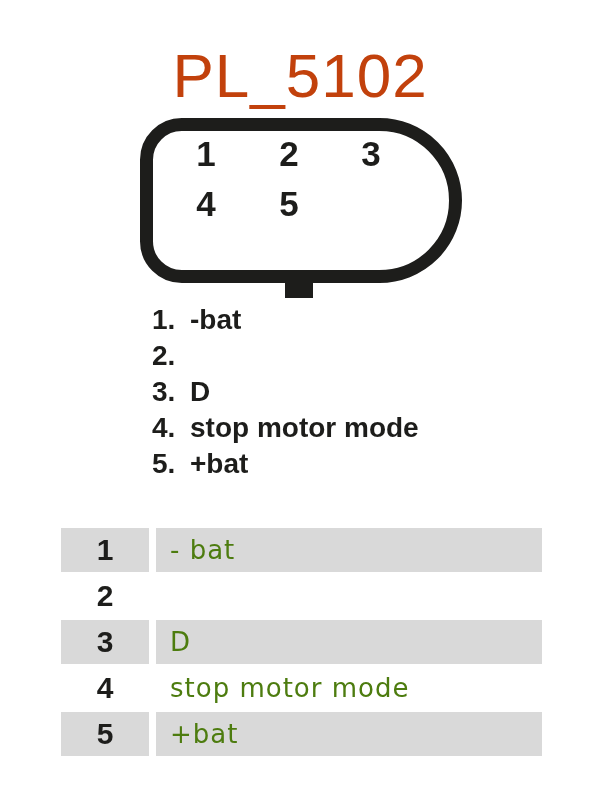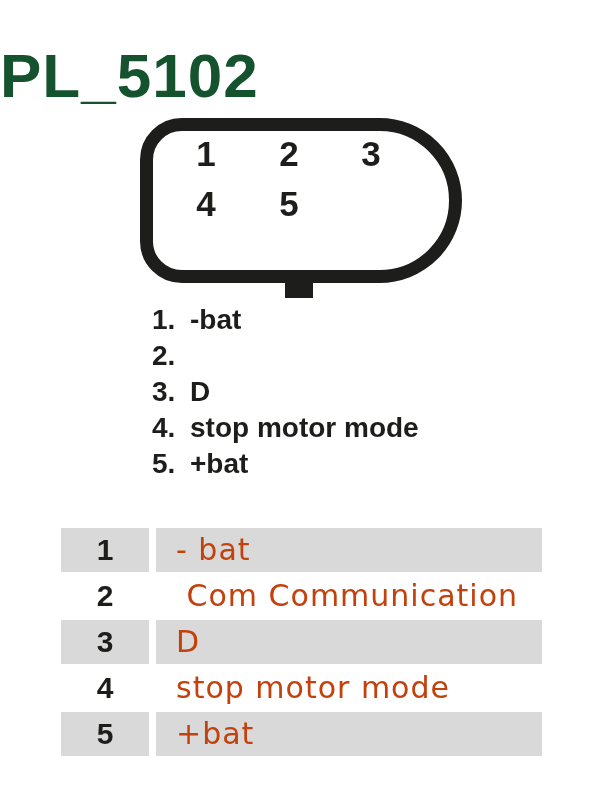--- a/index.html
+++ b/index.html
@@ -3,25 +3,25 @@
 <meta charset="utf-8">
 <style>
   * { margin: 0; padding: 0; box-sizing: border-box; }
   html, body { width: 600px; height: 800px; background: #ffffff; overflow: hidden; }
   body { font-family: "Liberation Sans", sans-serif; color: #1d1d1b; position: relative; }
 
   
   .title {
     position: absolute;
     left: 0; right: 0; top: 40px;
-    text-align: left;
+    text-align: center;
     font-size: 62px;
-    font-weight: bold;
+    font-weight: normal;
     letter-spacing: 1px;
-    color: #14532d;
+    color: #c2410c;
   }
 
   
   .connector {
     position: absolute;
     left: 140px; top: 118px;
     width: 322px; height: 165px;
     border: 13px solid #1d1d1b;
     border-radius: 42px 83px 83px 42px;
     background: transparent;
@@ -86,26 +86,26 @@
     width: 88px;
     text-align: center;
     font-size: 30px;
     font-weight: bold;
     line-height: 44px;
     color: #1d1d1b;
   }
   .cell-gap { width: 7px; }
   .cell-desc {
     flex: 1;
-    font-size: 30px;
+    font-size: 26px;
     line-height: 44px;
     letter-spacing: 1px;
-    padding-left: 20px;
+    padding-left: 14px;
     white-space: pre;
-    color: #c2410c;
+    color: #4d7c0f;
     font-family: "DejaVu Sans", "Liberation Sans", sans-serif;
   }
   .trow.striped .cell-num, .trow.striped .cell-desc { background: #d9d9d9; }
 </style>
 </head>
 <body>
 
 <div class="title">PL_5102</div>
 
 <div class="key-tab"></div>
@@ -156,21 +156,20 @@
 
 <div class="pin-table">
   <div class="trow striped">
     <div class="cell-num">1</div>
     <div class="cell-gap"></div>
     <div class="cell-desc">- bat</div>
   </div>
   <div class="trow">
     <div class="cell-num">2</div>
     <div class="cell-gap"></div>
-    <div class="cell-desc"> Com Communication</div>
   </div>
   <div class="trow striped">
     <div class="cell-num">3</div>
     <div class="cell-gap"></div>
     <div class="cell-desc">D</div>
   </div>
   <div class="trow">
     <div class="cell-num">4</div>
     <div class="cell-gap"></div>
     <div class="cell-desc">stop motor mode</div>

